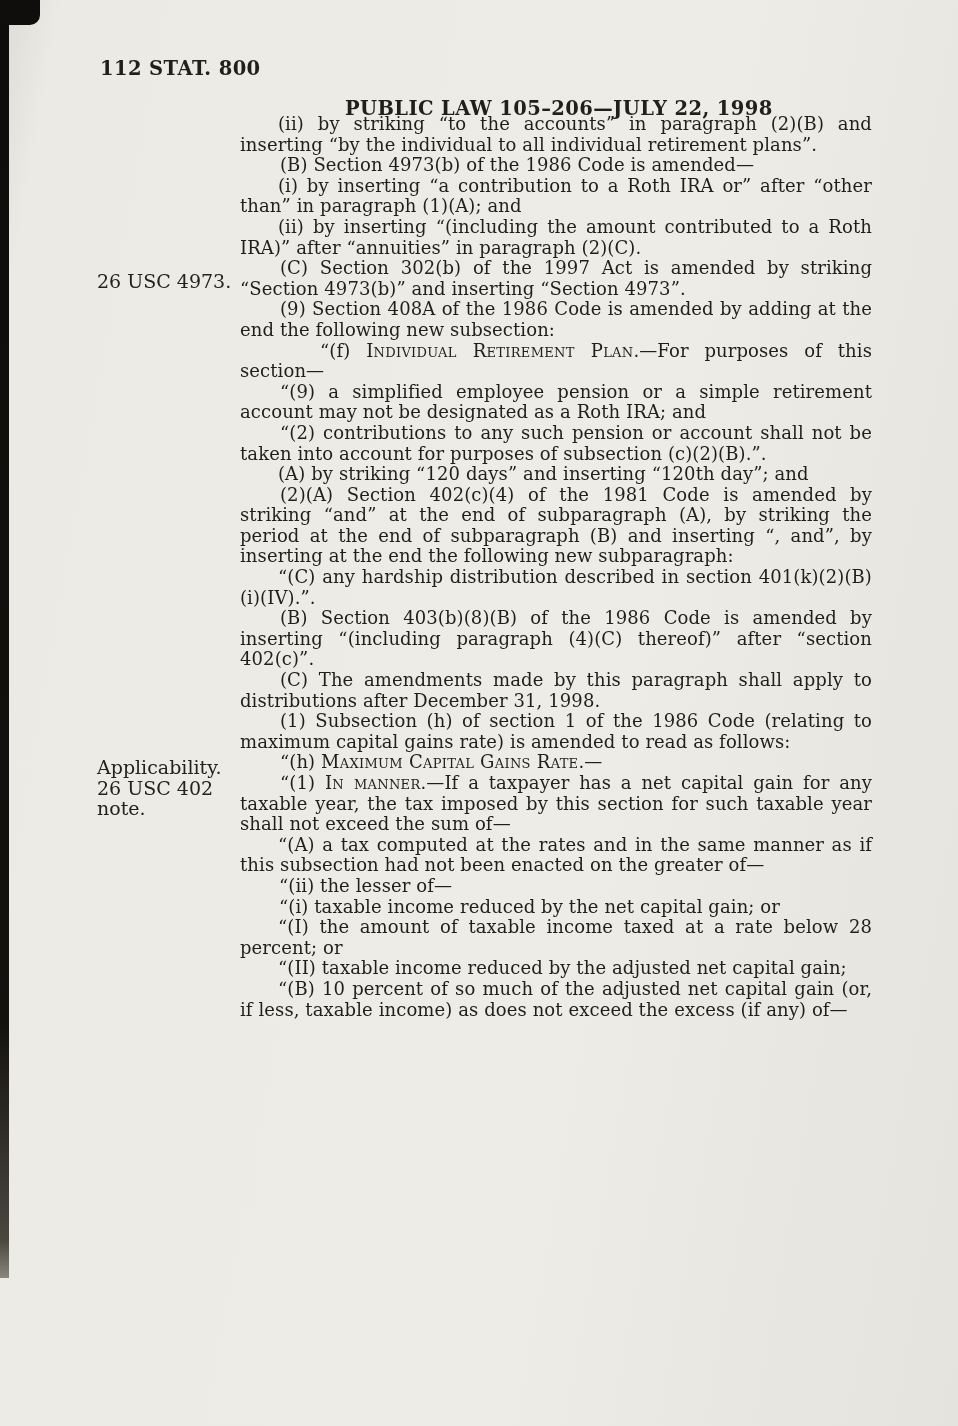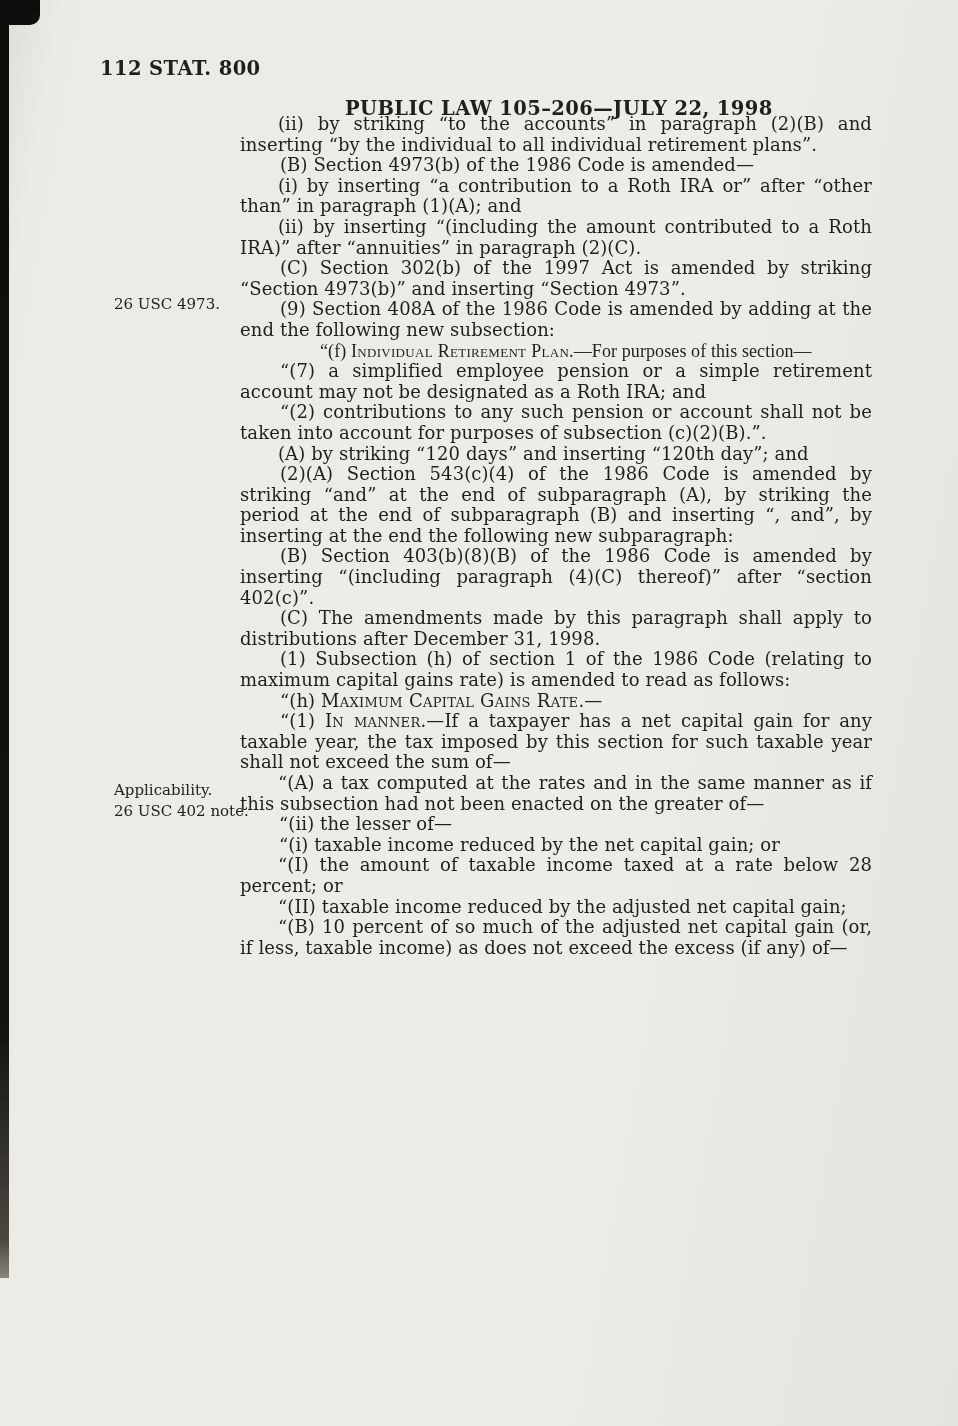--- a/index.html
+++ b/index.html
@@ -18,33 +18,33 @@
   }
   .scan-corner {
     position:absolute; left:0; top:0; width:40px; height:25px;
     background:#0f0e0c; border-bottom-right-radius:10px;
   }
   .header { position:absolute; top:57px; left:0; width:958px; height:26px;
     font-weight:bold; font-size:19.5px; letter-spacing:0.4px; }
   .stat-number { position:absolute; left:100px; top:0; }
   .law-title { position:absolute; left:345px; top:0;margin-top:40px; }
   .margin-note {
-    position:absolute; left:114px; width:135px;
-    font-size:15px; line-height:20.5px; color:#24221e;margin-top:23px;
+    position:absolute; left:97px; width:135px;
+    font-size:19px; line-height:20.5px; color:#24221e;
   }
   .note-4973 { top:271px; }
   .note-applicability { top:757px; }
   .body-col {
     position:absolute; left:240px; top:102px; width:632px;
     font-size:18px; line-height:20.6px;
     text-align:justify; letter-spacing:0.1px;margin-top:12px;
   }
   p.para { margin:0; }
   .i40  { margin-left:0;     text-indent:40px; }
-  .i80  { margin-left:0;     text-indent:80px;font-family:Liberation Serif, serif; }
+  .i80  { margin-left:0;     text-indent:80px; }
   .m40  { margin-left:40px;  text-indent:40px; }
   .m80  { margin-left:80px;  text-indent:38px; }
   .m120 { margin-left:118px; text-indent:39px; }
   .m160 { margin-left:157px; text-indent:38px; }
   .sc { font-variant:small-caps; letter-spacing:0.3px; }
 </style>
 </head>
 <body>
 
 <div class="page">
@@ -67,24 +67,25 @@
   </div>
 
   <div class="body-col">
     <p class="para m80">(ii) by striking “to the accounts” in paragraph (2)(B) and inserting “by the individual to all individual retirement plans”.</p>
     <p class="para m40">(B) Section 4973(b) of the 1986 Code is amended—</p>
     <p class="para m80">(i) by inserting “a contribution to a Roth IRA or” after “other than” in paragraph (1)(A); and</p>
     <p class="para m80">(ii) by inserting “(including the amount contributed to a Roth IRA)” after “annuities” in paragraph (2)(C).</p>
     <p class="para m40">(C) Section 302(b) of the 1997 Act is amended by striking “Section 4973(b)” and inserting “Section 4973”.</p>
     <p class="para m40">(9) Section 408A of the 1986 Code is amended by adding at the end the following new subsection:</p>
     <p class="para i80"><span>“(f) </span><span class="sc">Individual Retirement Plan</span><span>.—For purposes of this section—</span></p>
-    <p class="para m40">“(7) a simplified employee pension or a simple retirement account may not be designated as a Roth IRA; and</p>
+    <p class="para m40">“(9) a simplified employee pension or a simple retirement account may not be designated as a Roth IRA; and</p>
     <p class="para m40">“(2) contributions to any such pension or account shall not be taken into account for purposes of subsection (c)(2)(B).”.</p>
     <p class="para m80">(A) by striking “120 days” and inserting “120th day”; and</p>
-    <p class="para m40">(2)(A) Section 543(c)(4) of the 1986 Code is amended by striking “and” at the end of subparagraph (A), by striking the period at the end of subparagraph (B) and inserting “, and”, by inserting at the end the following new subparagraph:</p>
+    <p class="para m40">(2)(A) Section 402(c)(4) of the 1981 Code is amended by striking “and” at the end of subparagraph (A), by striking the period at the end of subparagraph (B) and inserting “, and”, by inserting at the end the following new subparagraph:</p>
+    <p class="para m80">“(C) any hardship distribution described in section 401(k)(2)(B)(i)(IV).”.</p>
     <p class="para m40">(B) Section 403(b)(8)(B) of the 1986 Code is amended by inserting “(including paragraph (4)(C) thereof)” after “section 402(c)”.</p>
     <p class="para m40">(C) The amendments made by this paragraph shall apply to distributions after December 31, 1998.</p>
     <p class="para m40">(1) Subsection (h) of section 1 of the 1986 Code (relating to maximum capital gains rate) is amended to read as follows:</p>
     <p class="para i40"><span>“(h) </span><span class="sc">Maximum Capital Gains Rate</span><span>.—</span></p>
     <p class="para m40"><span>“(1) </span><span class="sc">In manner</span><span>.—If a taxpayer has a net capital gain for any taxable year, the tax imposed by this section for such taxable year shall not exceed the sum of—</span></p>
     <p class="para m80">“(A) a tax computed at the rates and in the same manner as if this subsection had not been enacted on the greater of—</p>
     <p class="para m120">“(ii) the lesser of—</p>
     <p class="para m120">“(i) taxable income reduced by the net capital gain; or</p>
     <p class="para m160">“(I) the amount of taxable income taxed at a rate below 28 percent; or</p>
     <p class="para m160">“(II) taxable income reduced by the adjusted net capital gain;</p>

